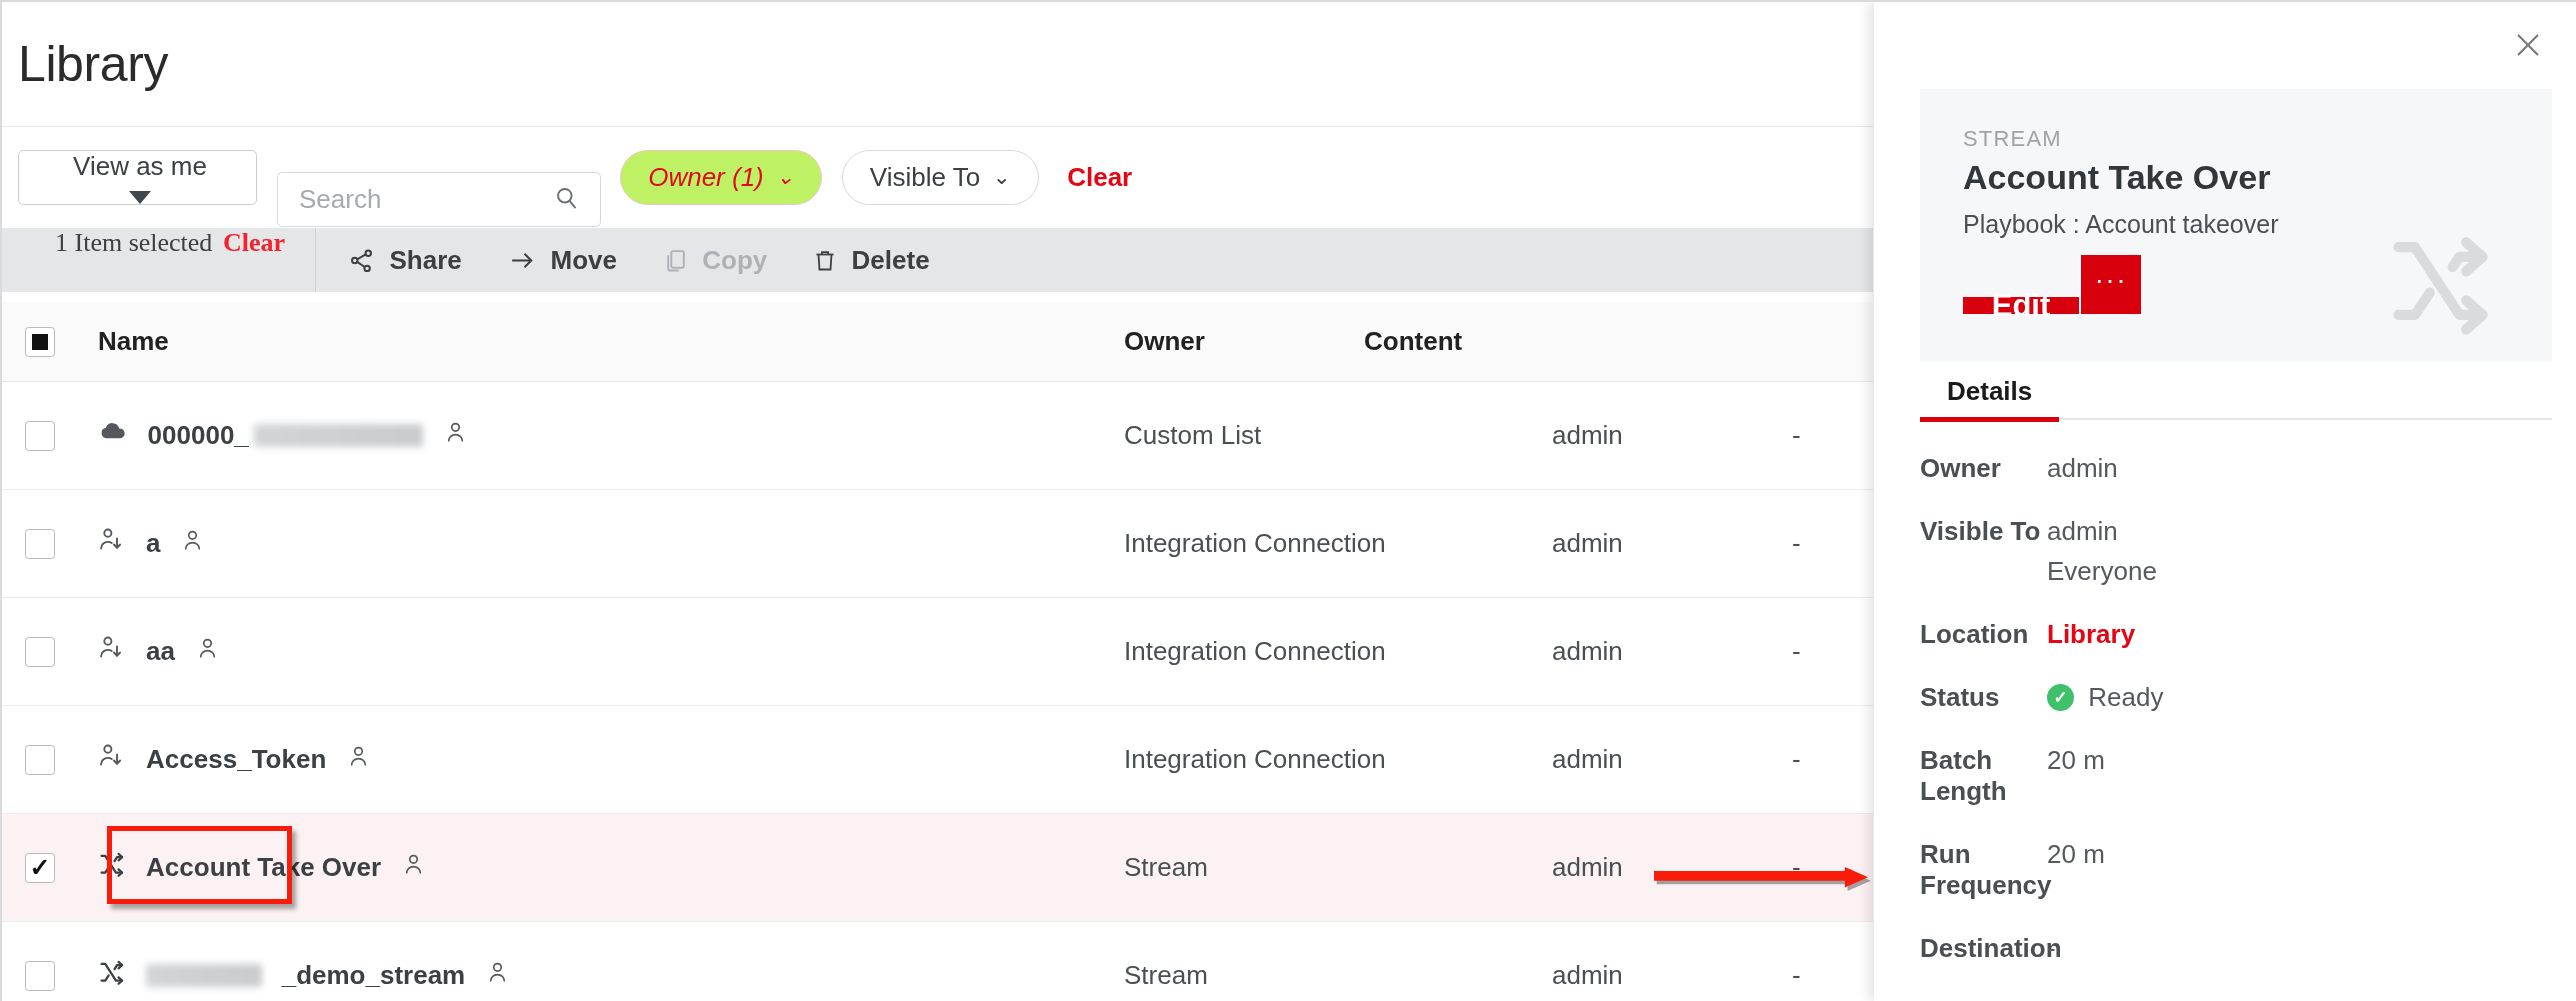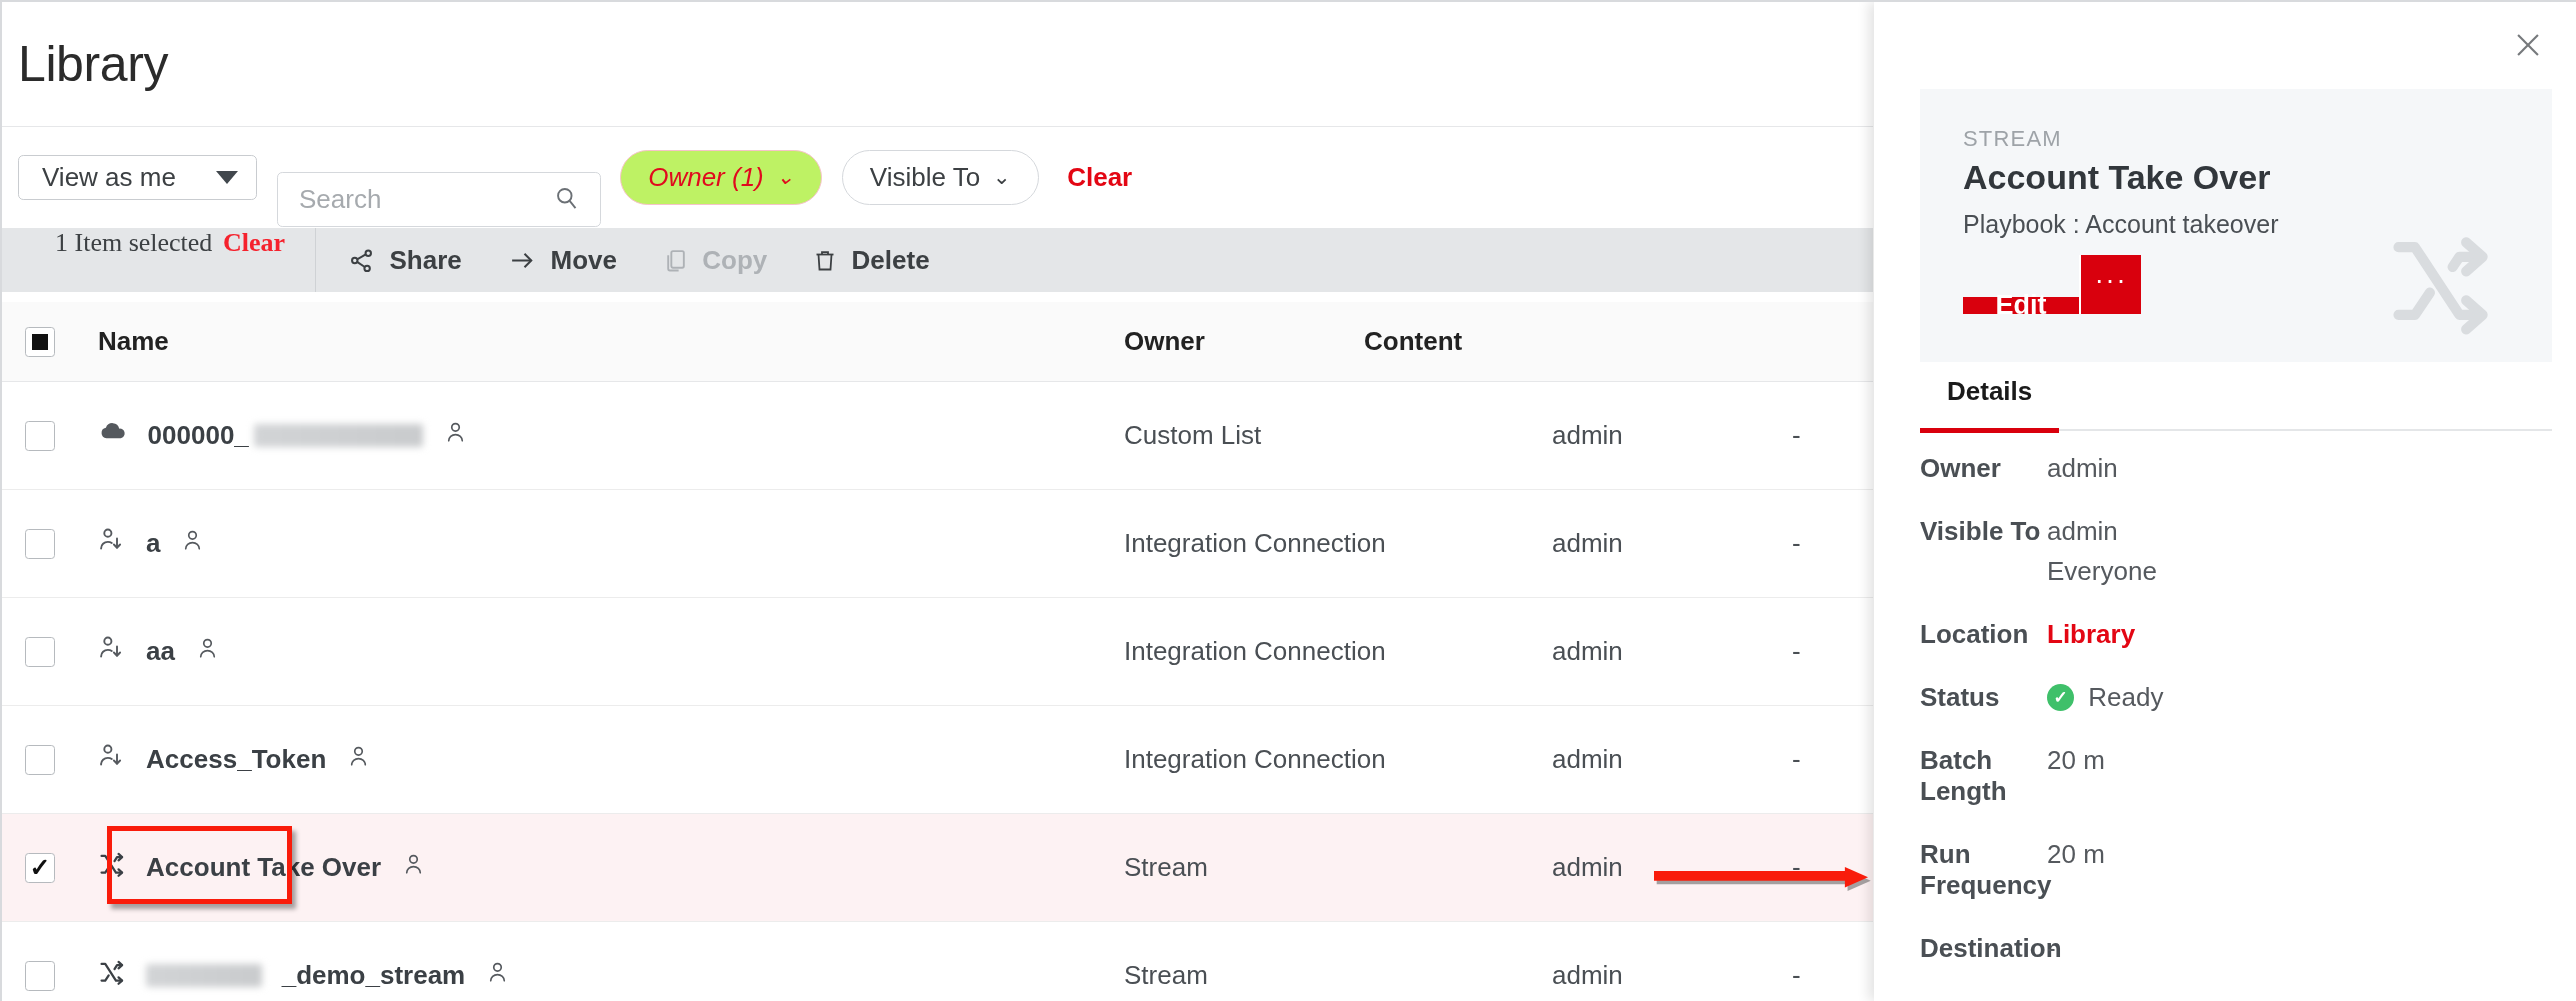--- a/index.html
+++ b/index.html
@@ -39,28 +39,29 @@
     letter-spacing: -0.4px;
   }
 
   .filter-bar {
     height: 101px;
     display: flex; align-items: center;
     padding-left: 16px;
     gap: 19.6px;
   }
   .view-select {
-    width: 239px; height: 45px;
+    width: 239px; height: 55px;
     border: 1.8px solid #c9ccd0;
     border-radius: 5.3px;
     display: flex; align-items: center;
     justify-content: space-between;
     padding: 0 18px 0 23px;
     background: #fff;
     cursor: pointer;
+    flex-direction: column;
   }
   .view-select-label { font-size: 26px; color: #3c4043; }
   .caret-down {
     width: 0; height: 0;
     border-left: 11.6px solid transparent;
     border-right: 11.6px solid transparent;
     border-top: 13.4px solid #41474d;
   }
   .search-box {
     width: 324px; height: 55px;
@@ -233,21 +234,21 @@
   .pc-sub {
     position: absolute; left: 43px; top: 121px;
     font-size: 25px; color: #4a4f54;
   }
   .pc-btns {
     position: absolute; left: 43px; top: 166px;
     display: flex; height: 59px;
   }
   .btn-edit {
     background: #d9000d; color: #fff;
-    font-size: 27px; font-weight: 700;
+    font-size: 31px; font-weight: 700;
     display: flex; align-items: center; justify-content: center;
     width: 116px; border: none; cursor: pointer;
     font-family: "Liberation Sans", sans-serif;
     margin-top: 42px;
   }
   .btn-more {
     background: #d9000d; color: #fff;
     font-size: 27px; letter-spacing: 1.8px;
     display: flex; align-items: center; justify-content: center;
     width: 62px; border: none; cursor: pointer;
@@ -261,21 +262,21 @@
   }
 
   .panel-tabs {
     position: absolute; left: 46px; top: 374px;
     width: 632px;
     border-bottom: 2.7px solid #e4e6e8;
     display: flex;
   }
   .ptab {
     font-size: 26px; font-weight: 700; color: #1a1a1a;
-    padding: 0 27px 21px 27px;
+    padding: 0 27px 10px 27px;
     border-bottom: 5.3px solid #d9000d;
     margin-bottom: -3.6px;
     cursor: pointer;
   }
 
   .panel-body {
     position: absolute; left: 46px; top: 451px;
     width: 632px;
   }
   .prow {

